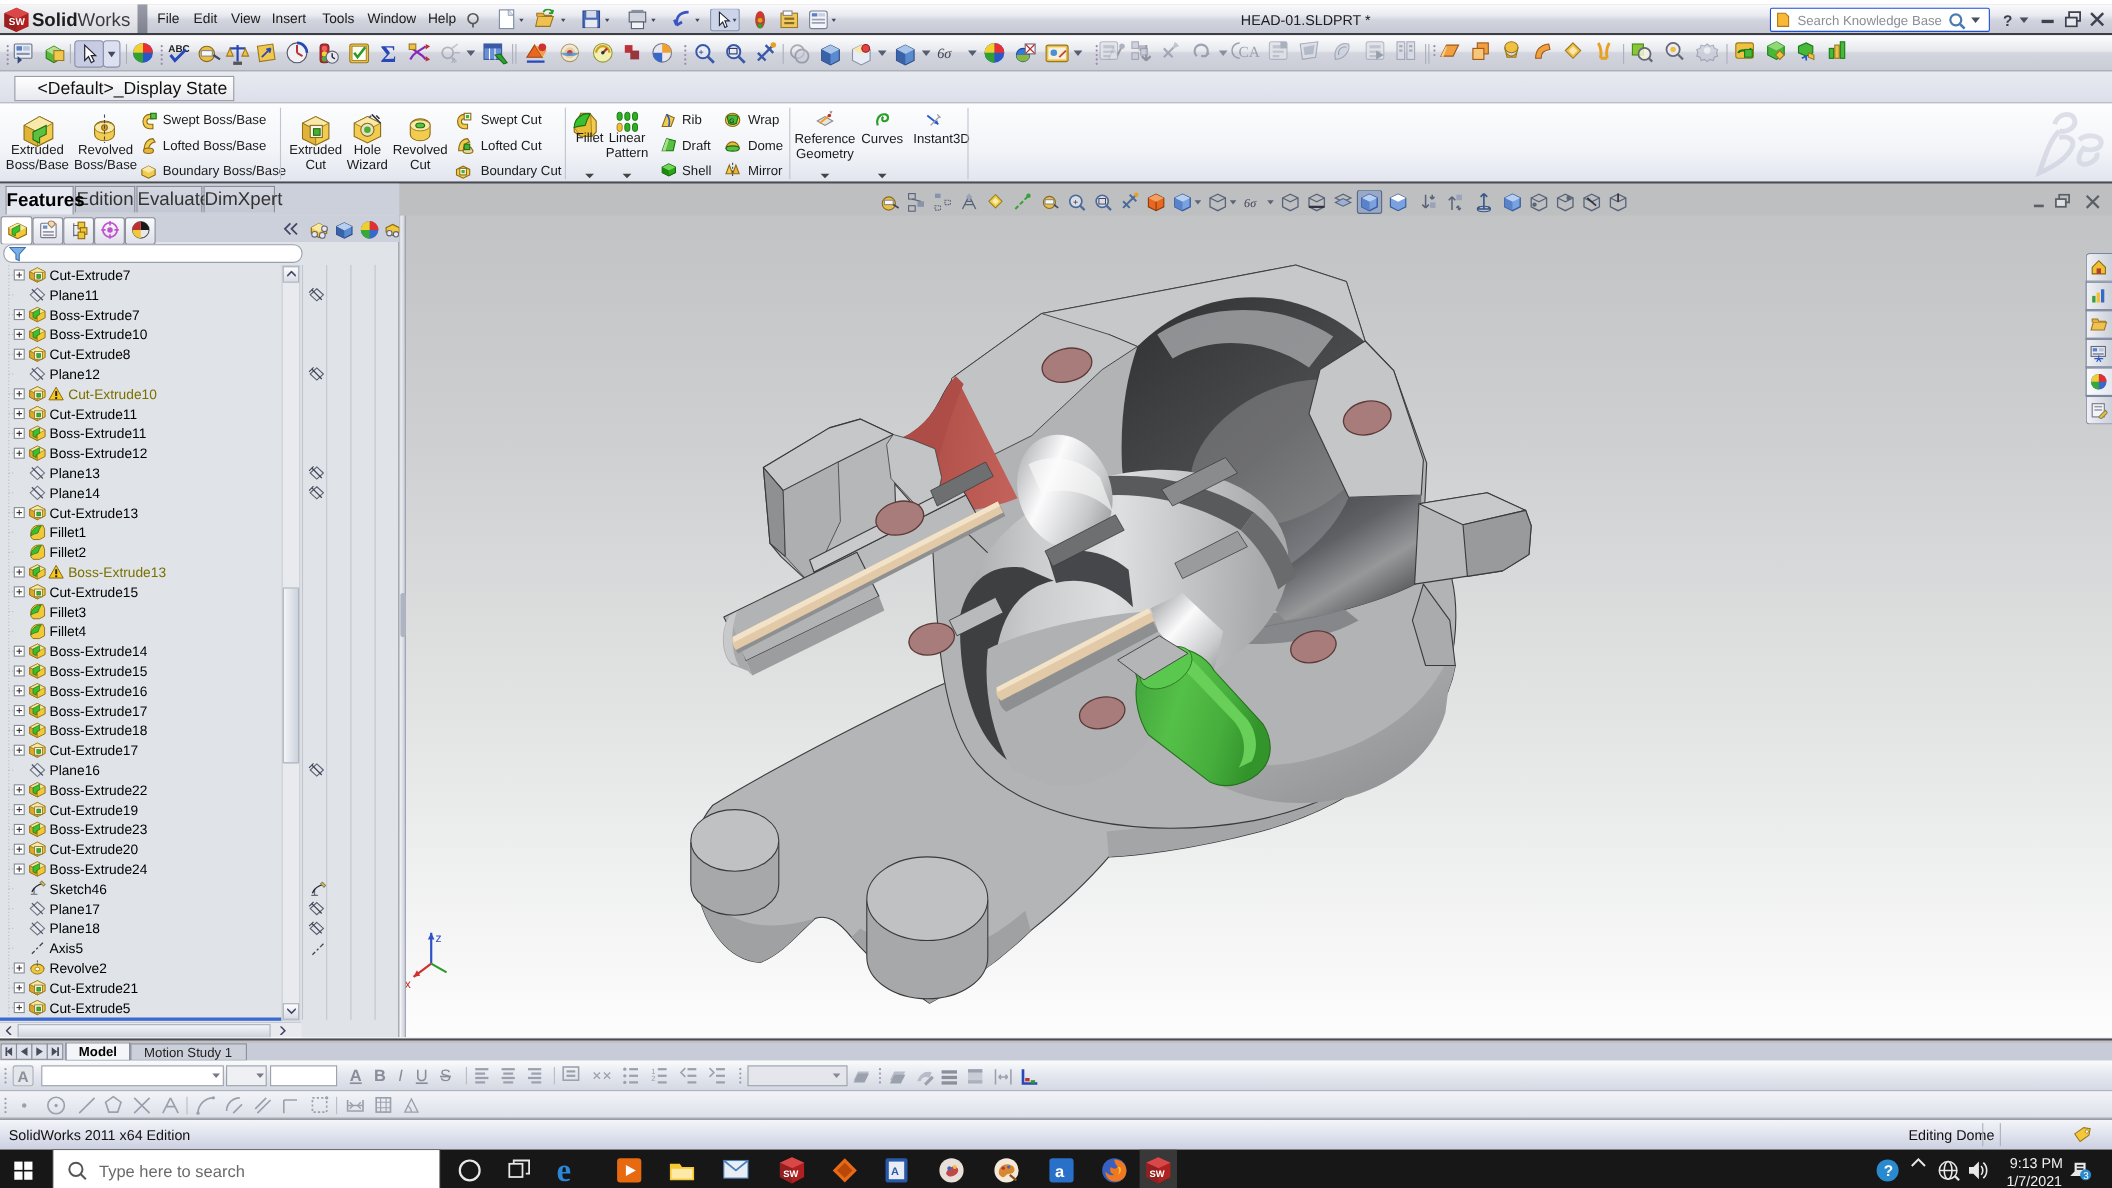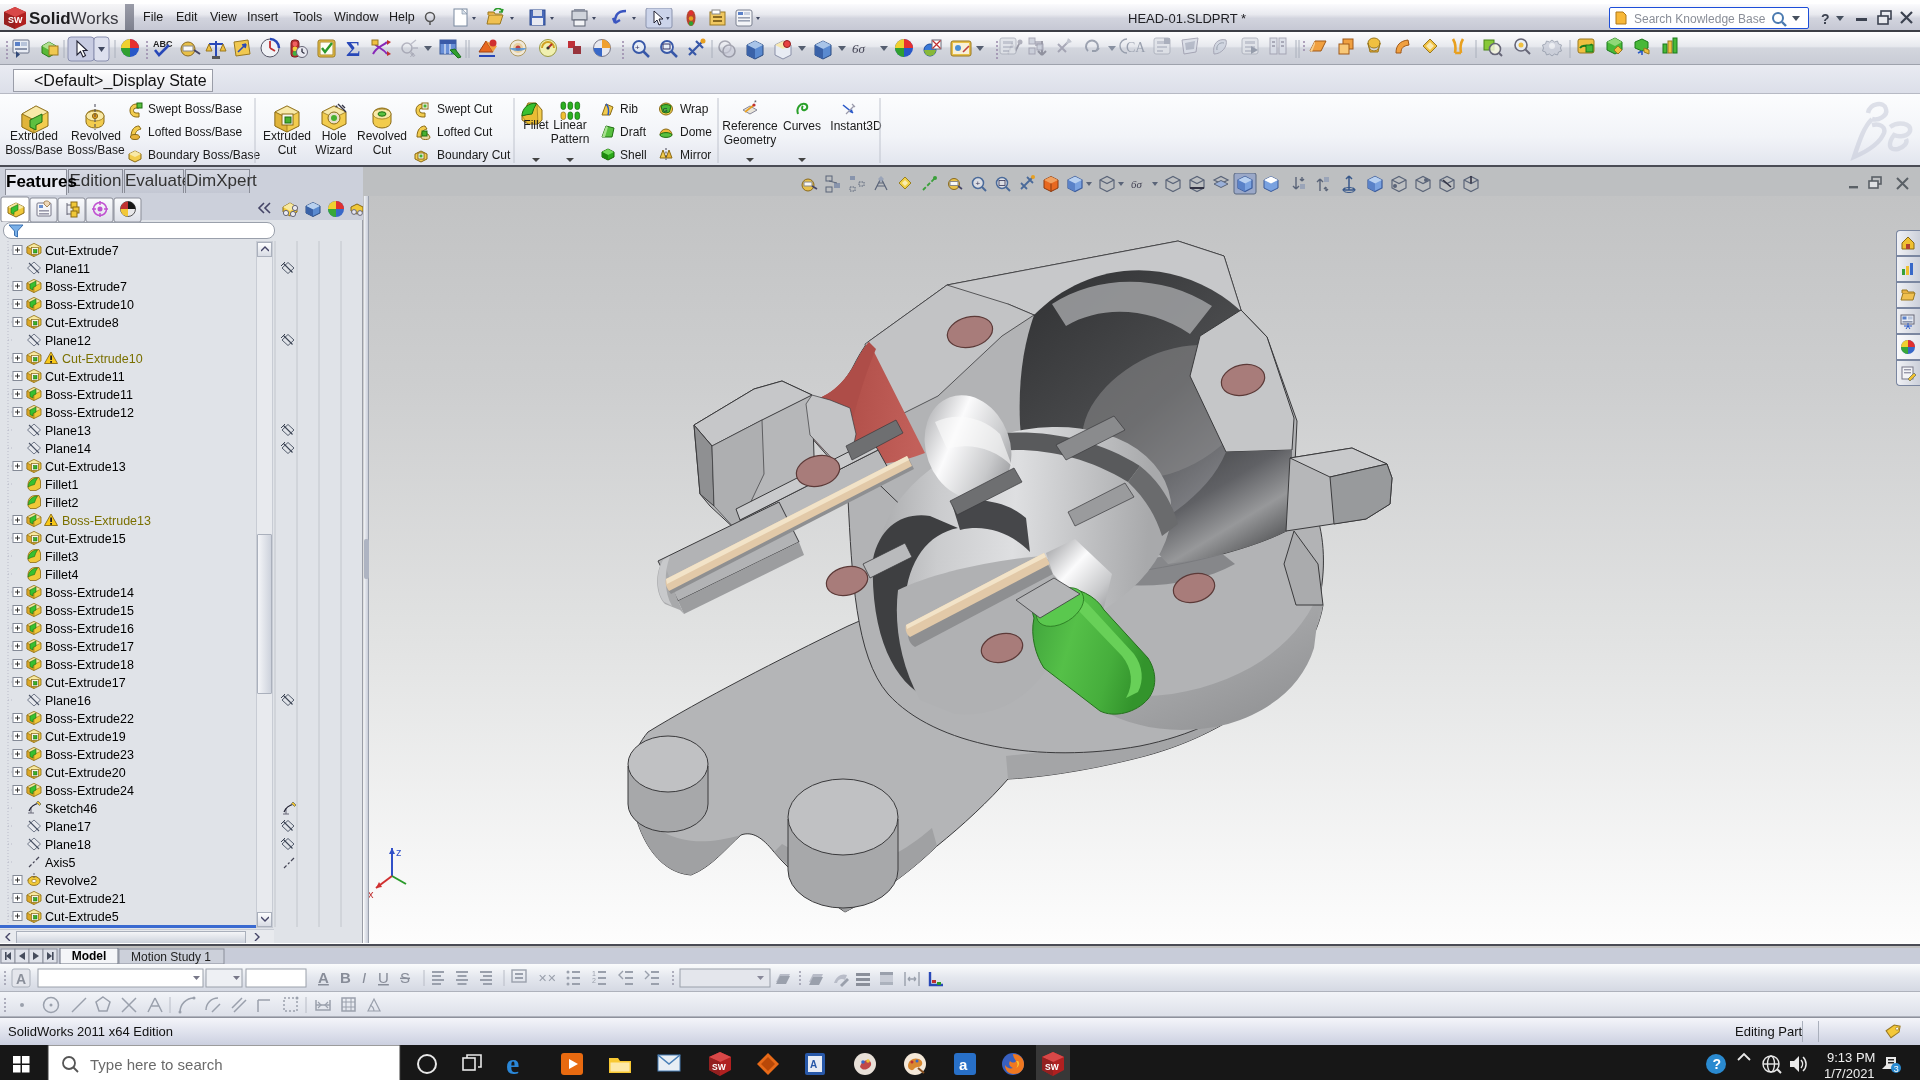--- a/index.html
+++ b/index.html
@@ -1535,21 +1535,21 @@
     <g transform="translate(340,3)">
         <rect x="2" y="2" width="13" height="13"></rect>
         <path d="M6 2 L6 15 M11 2 L11 15 M2 6 L15 6 M2 11 L15 11" stroke-width="1"></path>
       </g>
     <g transform="translate(366,3)">
         <path d="M2 15 L8 3 L14 15 Z M8 15 A7 7 0 0 0 4 9" stroke-width="1.2"></path>
       </g>
   </svg>
   <div class="abs" id="statusbar">
       <span style="position:absolute;left:8px;top:6px;">SolidWorks 2011 x64 Edition</span>
-      <span style="position:absolute;left:1735px;top:6px;">Editing Part</span>
+      <span style="position:absolute;left:1735px;top:6px;">Editing Dome</span>
     <div style="position:absolute;left:1802px;top:3px;width:1px;height:21px;background:#aab0bc"></div>
     <div style="position:absolute;left:1818px;top:3px;width:1px;height:21px;background:#aab0bc"></div>
     <svg style="position:absolute;left:1884px;top:5px" width="18" height="17" viewBox="0 0 18 17">
         <path d="M2 9 L9 2 L15 2 L15 8 L8 15 Z" fill="#f4c838" stroke="#9a7820" transform="rotate(10 9 9)"></path>
         <circle cx="12.5" cy="5" r="1.5" fill="#fff" stroke="#9a7820" stroke-width=".7" transform="rotate(10 9 9)"></circle>
       </svg>
   </div>
   
   <div class="abs" style="top:226px;left:1896px;width:24px;height:162px;">
     <div style="position:absolute;top:0;width:24px;height:26px;background:linear-gradient(90deg,#f0f1f5,#ccd0da);border:1px solid #7a86a0;border-right:none;border-radius:4px 0 0 0"></div>

